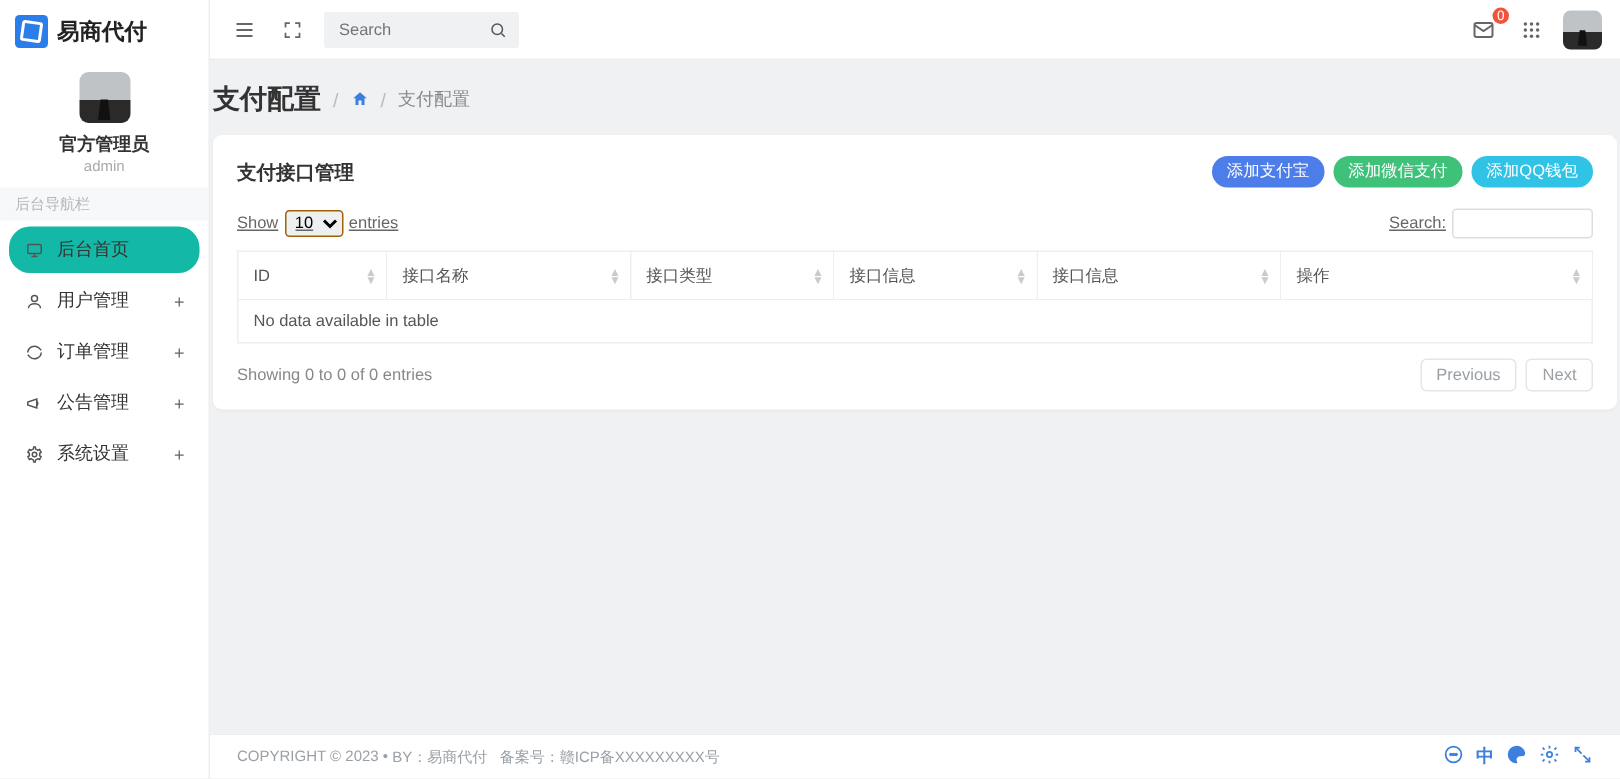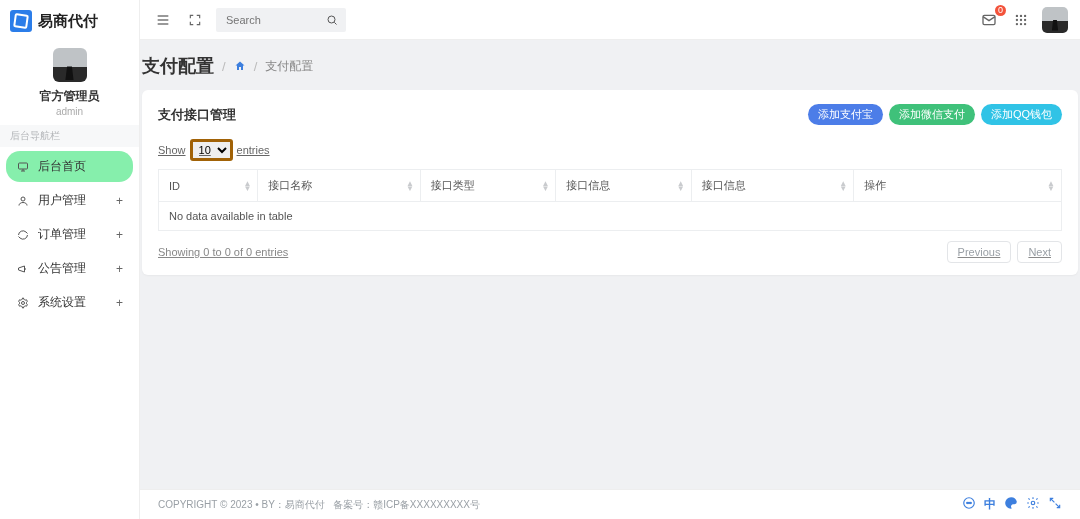--- a/index.html
+++ b/index.html
@@ -72,21 +72,21 @@
   .nav li {
     display:flex; align-items:center;
     padding: 7px 10px;
     font-size: 12px;
     border-radius: 14px;
     cursor: pointer;
     color:#333;
     position:relative;
     margin-bottom:3px;
   }
-  .nav li.active { background: #86efac; }
+  .nav li.active { background: #14b8a6; }
   .nav .nav-icon { width:14px; display:inline-flex; justify-content:center; margin-right:8px; color:#555;}
   .nav .nav-label { flex:1; }
   .nav .expand { font-size:12px; color:#666; }
 
   
   .main { flex:1; display:flex; flex-direction:column; min-width:0; }
 
   
   .topbar {
     height: 40px;
@@ -159,21 +159,21 @@
     font-size:11px; color:#fff;
     padding: 5px 10px; border-radius:12px;
     line-height:1;
   }
   .btn-blue  { background:#4c7de8; }
   .btn-green { background:#3fc17a; }
   .btn-cyan  { background:#30c3e6; }
 
   .table-controls { display:flex; align-items:center; font-size:11px; color:#666; margin-bottom:8px;text-decoration:underline; }
   .table-controls .tc-right { margin-left:auto; display:flex; align-items:center; gap:4px;}
-  .table-controls select { font-size:11px; margin:0 4px; border:3px solid #a16207; border-radius:3px; padding:1px 2px;}
+  .table-controls select { font-size:11px; margin:0 4px; border:1px solid #a16207; border-radius:3px; padding:1px 2px;}
   .table-controls input[type="text"]{
     height:20px; width:94px; border:1px solid #ddd; border-radius:3px; font-size:11px; padding:0 4px;
   }
 
   table.data {
     width:100%; border-collapse:collapse; font-size:11px;
     border:1px solid #eceef0;
   }
   table.data th, table.data td {
     border:1px solid #eceef0;
@@ -182,21 +182,21 @@
     color:#555;
     position:relative;
   }
   table.data th { font-weight:500; color:#555; background:#fff;}
   .sort-glyphs {
     position:absolute; right:6px; top:50%; transform:translateY(-50%);
     display:flex; flex-direction:column; line-height:5px; color:#c9cbce; font-size:8px;
   }
   .empty-row td { text-align:center; color:#999; padding:14px 0; }
 
-  .table-footer { display:flex; align-items:center; margin-top:10px; font-size:11px; color:#888;text-decoration:underline;}
+  .table-footer { display:flex; align-items:center; margin-top:10px; font-size:11px; color:#888;}
   .pager { margin-left:auto; display:flex; gap:6px;}
   .pager button {
     background:#fff; border:1px solid #e3e5e8; color:#9aa0a6;
     font-size:11px; padding:4px 10px; border-radius:4px; cursor:not-allowed;
   }
 
   
   .footer {
     position:absolute; left:140px; right:0; bottom:0;
     background:#fff;
@@ -361,20 +361,24 @@
             <button class="btn btn-cyan">添加QQ钱包</button>
           </div>
         </div>
 
         <div class="table-controls">
           <span>Show</span>
           <select>
             <option>10</option>
           </select>
           <span>entries</span>
+          <div class="tc-right">
+            <span>Search:</span>
+            <input type="text" style="">
+          </div>
         </div>
 
         <table class="data">
           <thead>
             <tr>
               <th style="width:11%">
                 <span>ID</span>
                 <span class="sort-glyphs">▲<br>▼</span>
               </th>
               <th style="width:18%">

